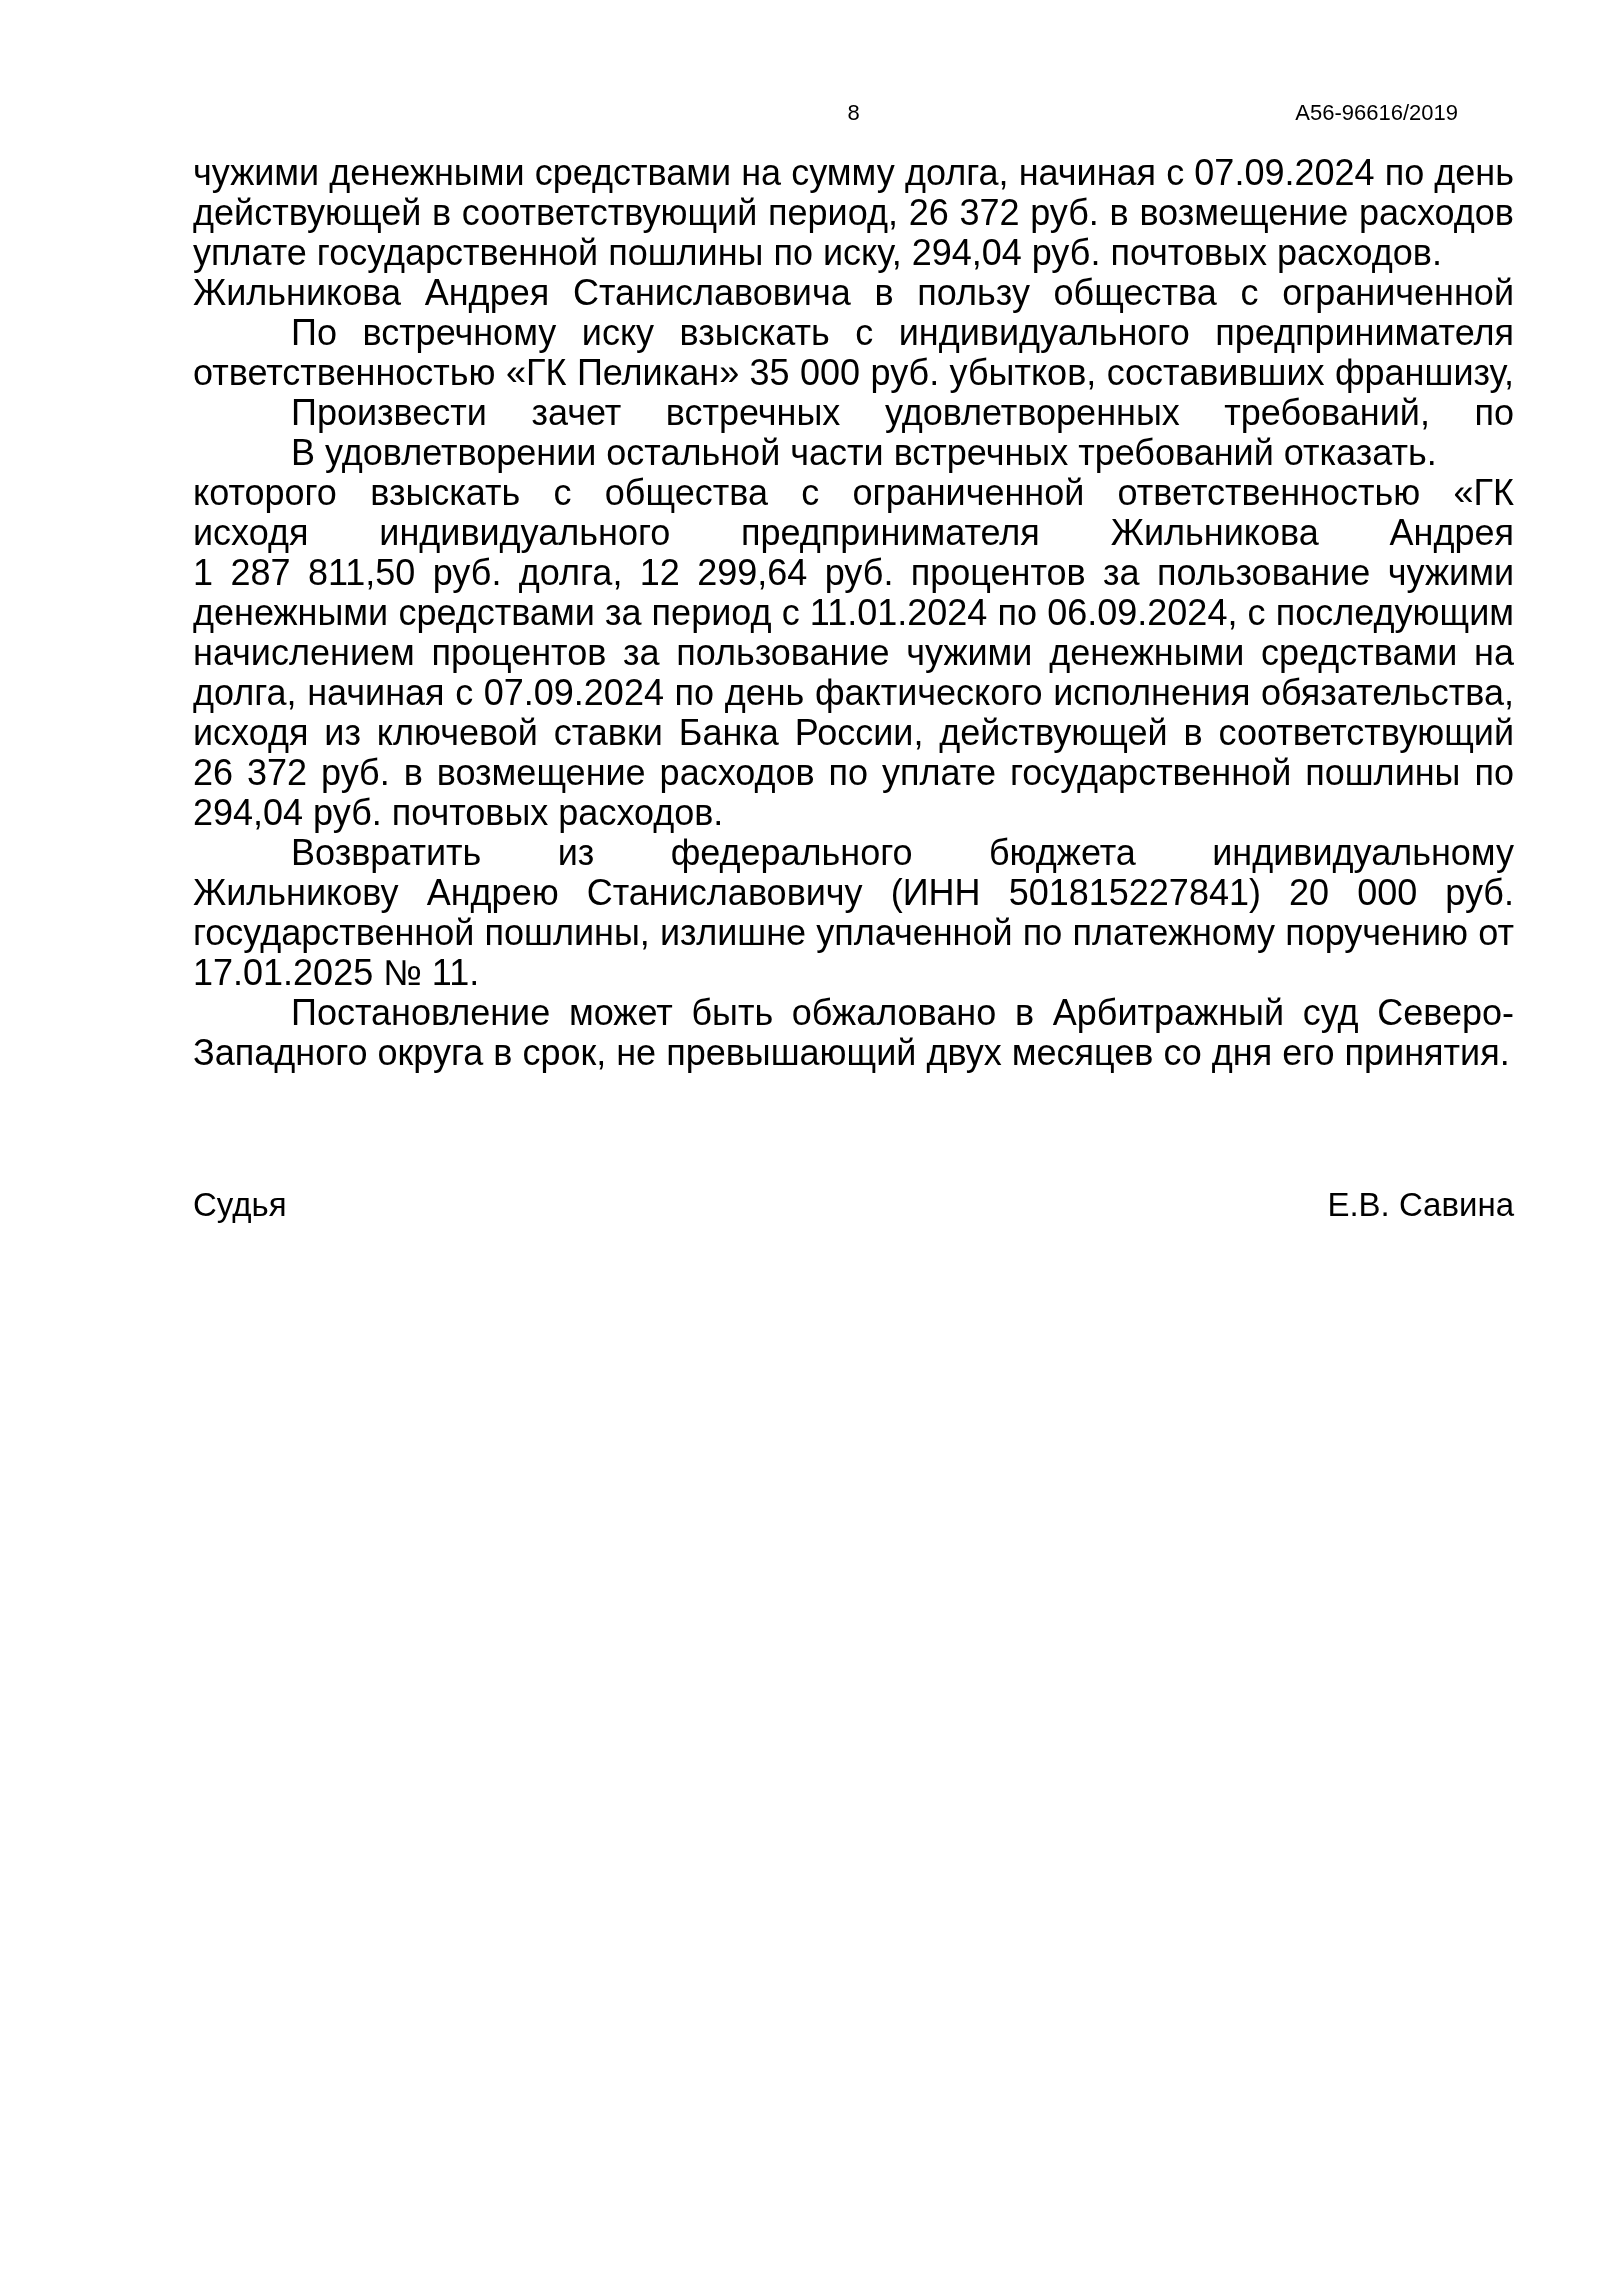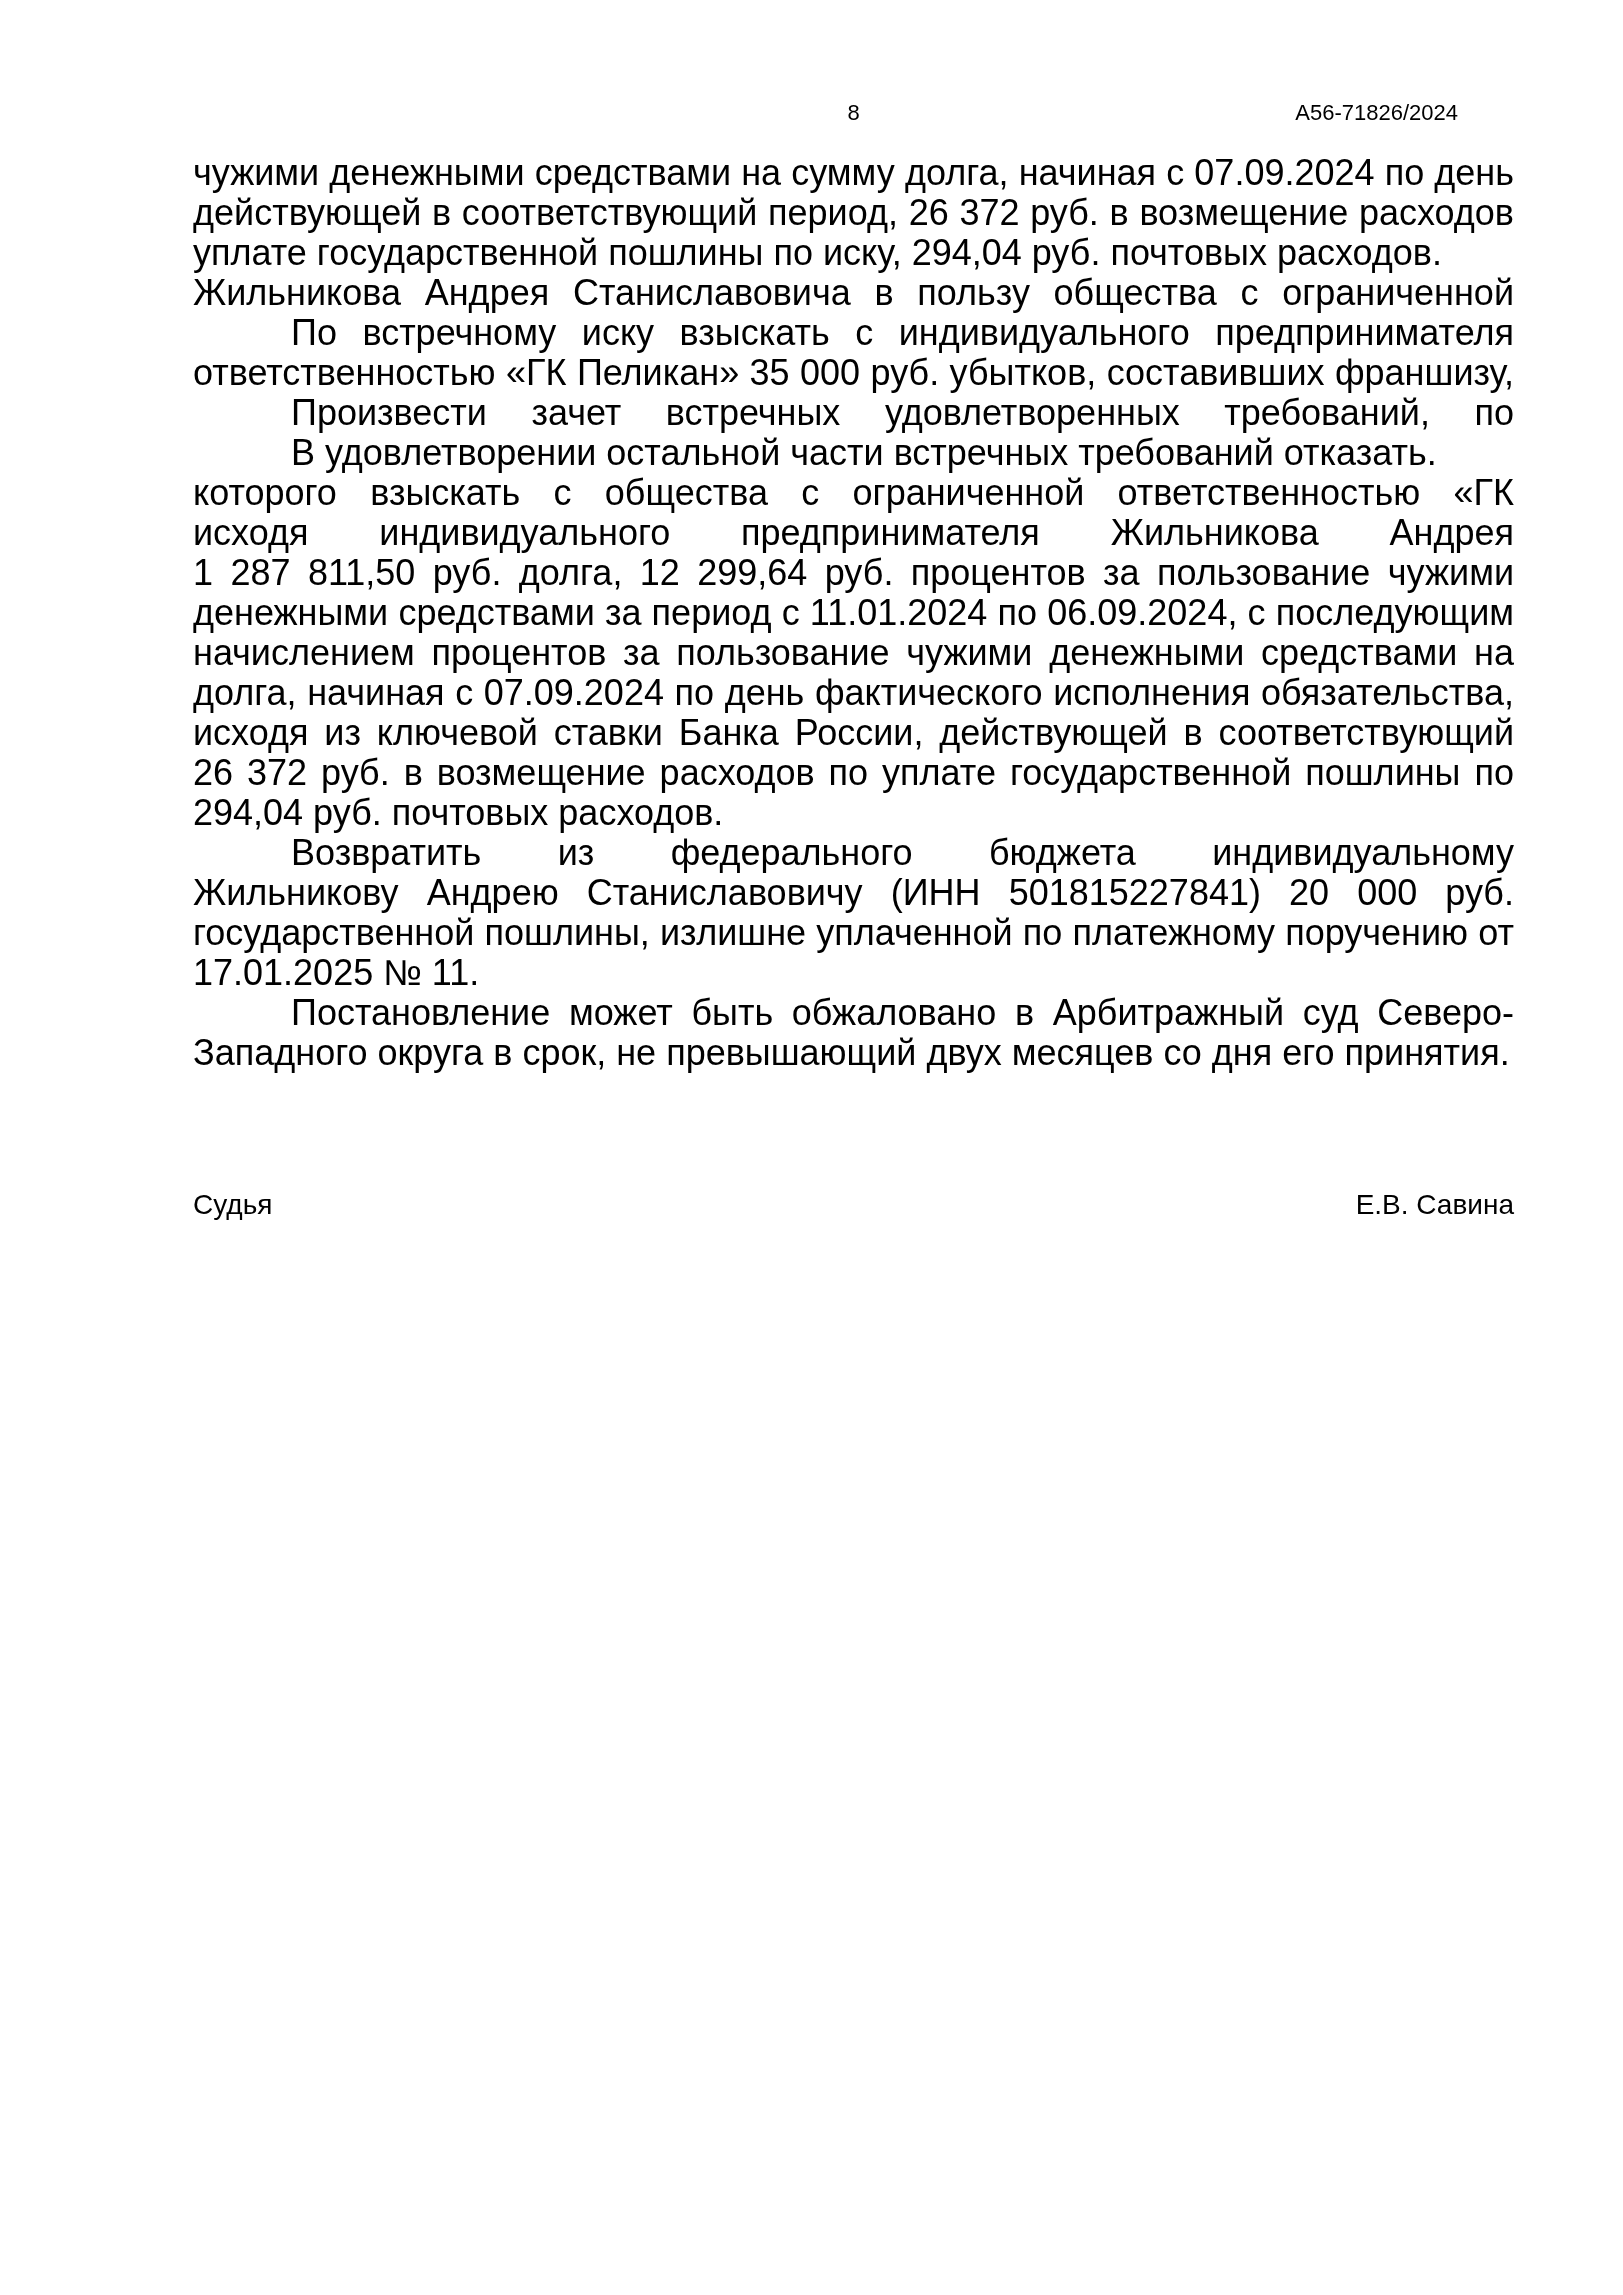--- a/index.html
+++ b/index.html
@@ -57,34 +57,34 @@
     text-align-last: left;
   }
   .line.indent {
     padding-left: 98px;
   }
   .signature {
     position: absolute;
     top: 1185px;
     left: 193px;
     width: 1321px;
-    font-size: 28px;
+    font-size: 33px;
     line-height: 40px;
     display: flex;
     justify-content: space-between;
   }
 </style>
 </head>
 <body>
 
 <div class="page">
 
   <div class="header">
     <span class="pagenum">8</span>
-    <span class="casenum">А56-71826/2024</span>
+    <span class="casenum">А56-96616/2019</span>
   </div>
 
   <div class="body-text" id="doc-body">
       <div class="line">чужими денежными средствами на сумму долга, начиная с 07.09.2024 по день</div>
       <div class="line">действующей в соответствующий период, 26&nbsp;372 руб. в возмещение расходов по</div>
       <div class="line lastline">уплате государственной пошлины по иску, 294,04 руб. почтовых расходов.</div>
       <div class="line">Жильникова Андрея Станиславовича в пользу общества с ограниченной</div>
       <div class="line indent">По встречному иску взыскать с индивидуального предпринимателя</div>
       <div class="line">ответственностью «ГК Пеликан» 35&nbsp;000 руб. убытков, составивших франшизу,</div>
       <div class="line indent">Произвести зачет встречных удовлетворенных требований, по результатам</div>

